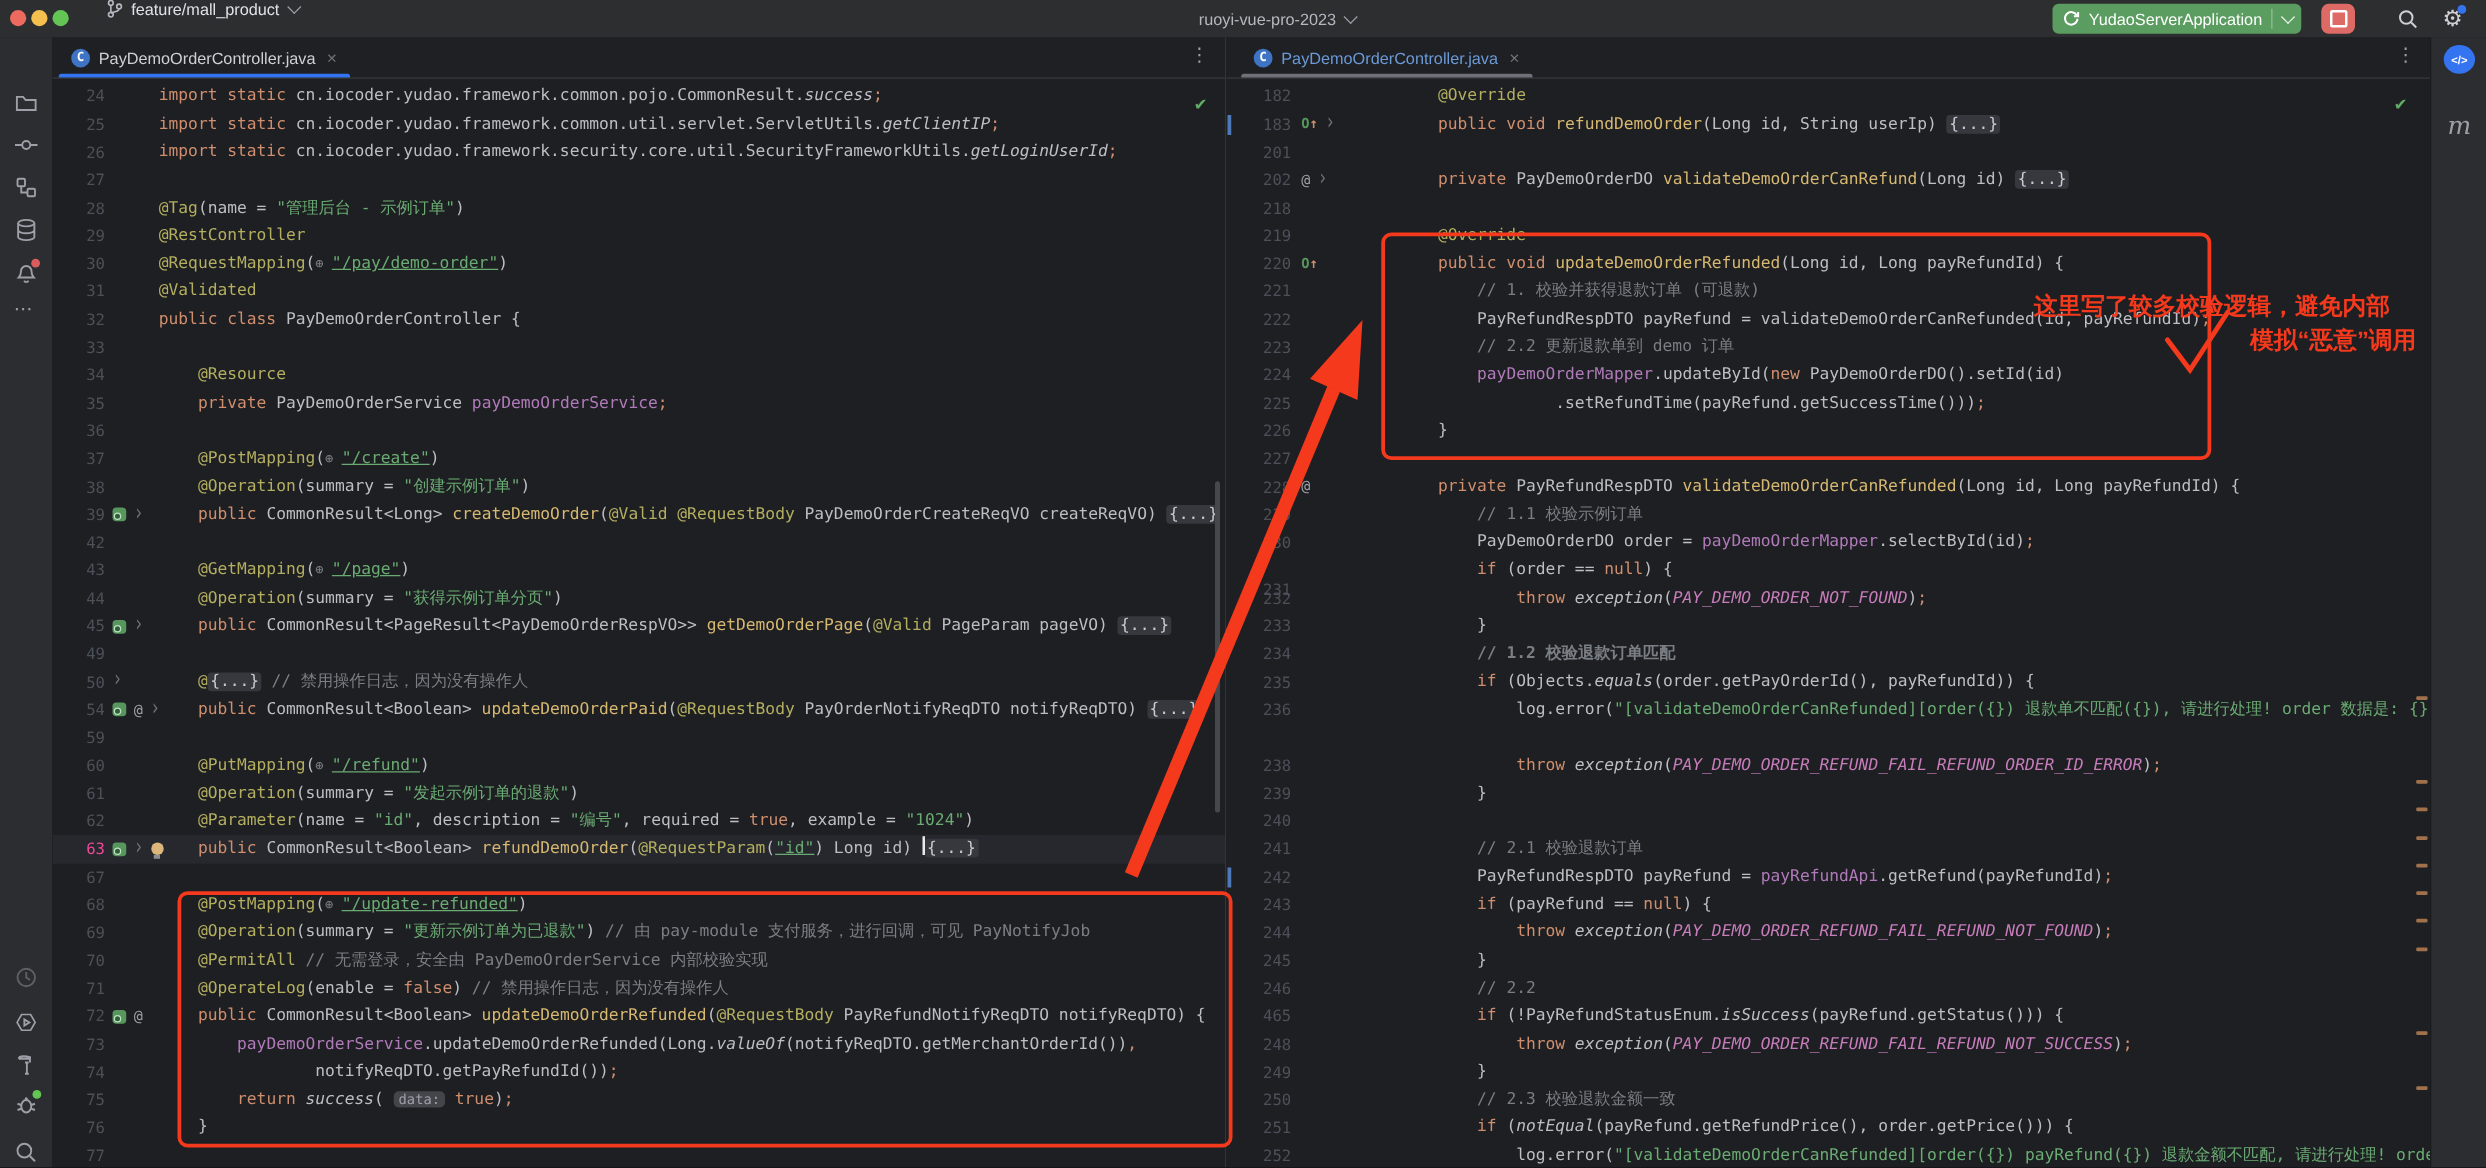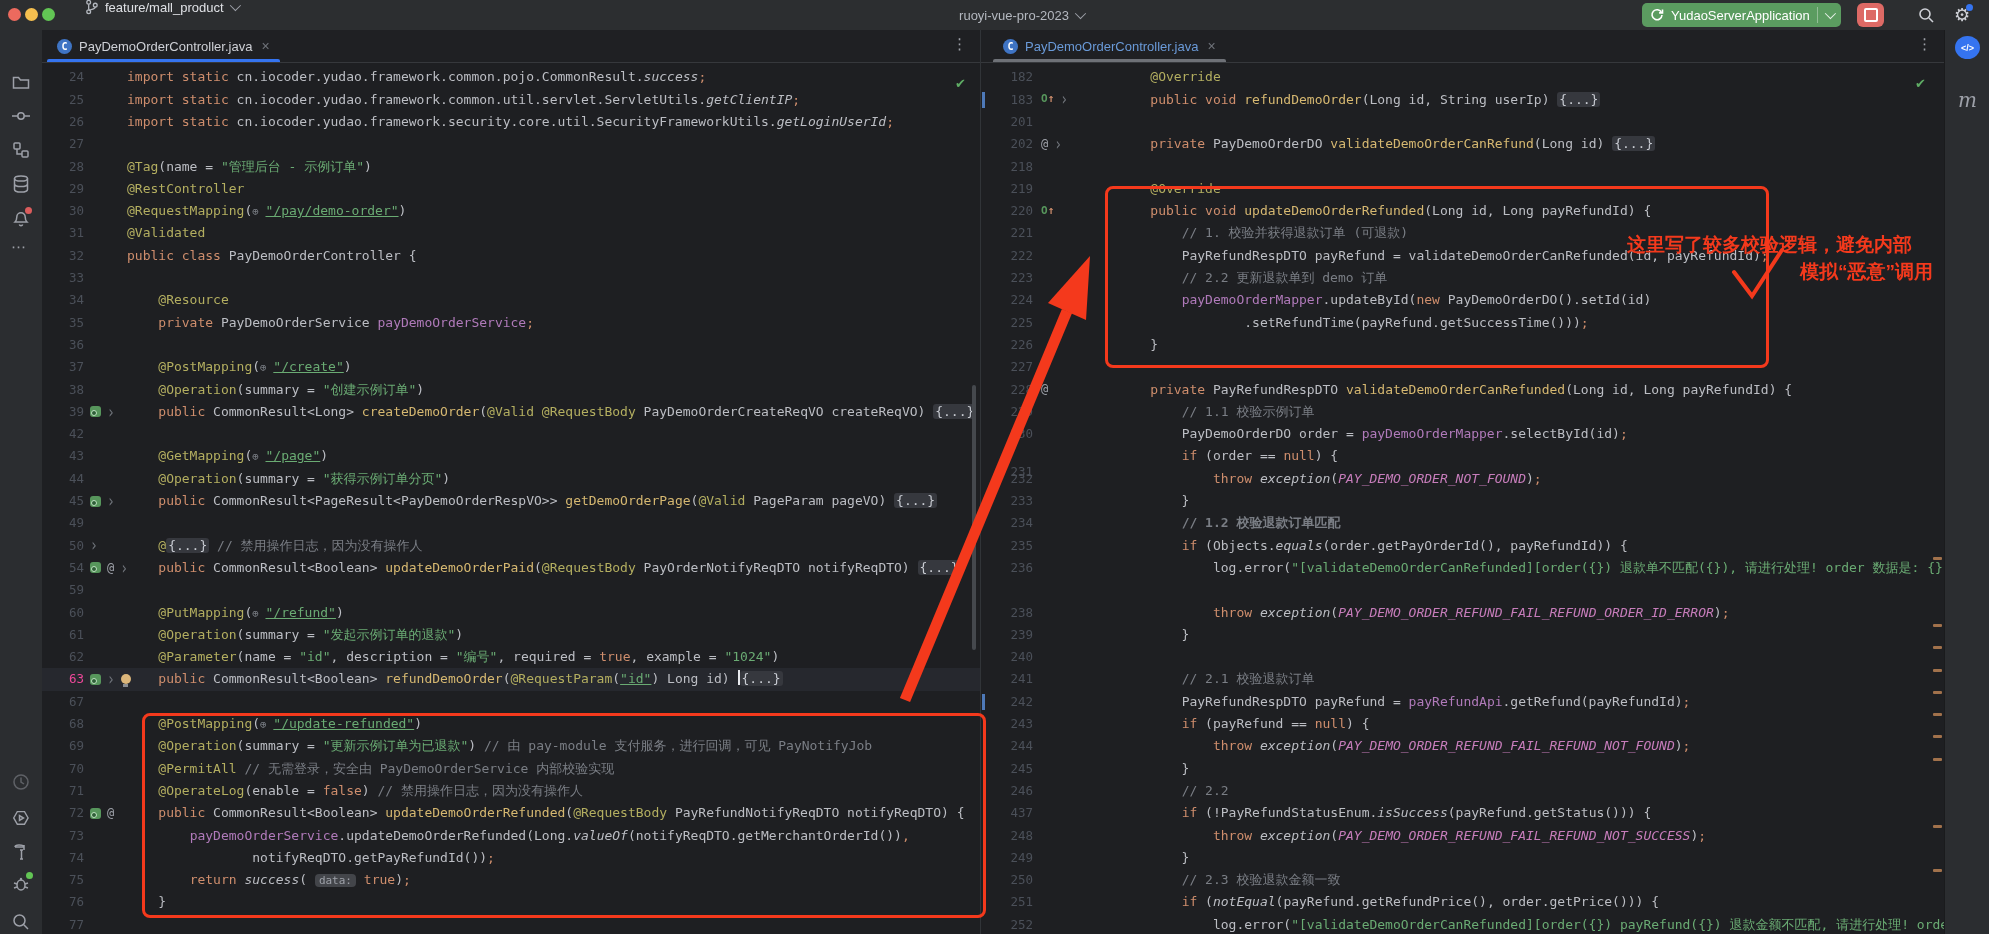--- a/index.html
+++ b/index.html
@@ -303,21 +303,21 @@
         <div class="row" style="top: 494.9px;"><span class="ln" style="left: 8px; width: 44px;">236</span><span class="cd" style="left: 138px;"><span class="tk-d">            </span><span class="tk-d">log.error(</span><span class="tk-s">"[validateDemoOrderCanRefunded][order({}) 退款单不匹配({}), 请进行处理! order 数据是: {}]"</span></span></div>
         <div class="row" style="top: 539.5px;"><span class="ln" style="left: 8px; width: 44px;">238</span><span class="cd" style="left: 138px;"><span class="tk-d">            </span><span class="tk-k">throw </span><span class="tk-i">exception</span><span class="tk-d">(</span><span class="tk-C">PAY_DEMO_ORDER_REFUND_FAIL_REFUND_ORDER_ID_ERROR</span><span class="tk-d">)</span><span class="tk-p">;</span></span></div>
         <div class="row" style="top: 561.8px;"><span class="ln" style="left: 8px; width: 44px;">239</span><span class="cd" style="left: 138px;"><span class="tk-d">        }</span></span></div>
         <div class="row" style="top: 584.1px;"><span class="ln" style="left: 8px; width: 44px;">240</span><span class="cd" style="left: 138px;"></span></div>
         <div class="row" style="top: 606.4px;"><span class="ln" style="left: 8px; width: 44px;">241</span><span class="cd" style="left: 138px;"><span class="tk-d">        </span><span class="tk-c">// 2.1 校验退款订单</span></span></div>
         <div class="row mark" style="top: 628.7px;"><span class="ln" style="left: 8px; width: 44px;">242</span><span class="cd" style="left: 138px;"><span class="tk-d">        </span><span class="tk-d">PayRefundRespDTO payRefund = </span><span class="tk-f">payRefundApi</span><span class="tk-d">.getRefund(payRefundId)</span><span class="tk-p">;</span></span></div>
         <div class="row" style="top: 651px;"><span class="ln" style="left: 8px; width: 44px;">243</span><span class="cd" style="left: 138px;"><span class="tk-d">        </span><span class="tk-k">if</span><span class="tk-d"> (payRefund == </span><span class="tk-k">null</span><span class="tk-d">) {</span></span></div>
         <div class="row" style="top: 673.3px;"><span class="ln" style="left: 8px; width: 44px;">244</span><span class="cd" style="left: 138px;"><span class="tk-d">            </span><span class="tk-k">throw </span><span class="tk-i">exception</span><span class="tk-d">(</span><span class="tk-C">PAY_DEMO_ORDER_REFUND_FAIL_REFUND_NOT_FOUND</span><span class="tk-d">)</span><span class="tk-p">;</span></span></div>
         <div class="row" style="top: 695.6px;"><span class="ln" style="left: 8px; width: 44px;">245</span><span class="cd" style="left: 138px;"><span class="tk-d">        }</span></span></div>
         <div class="row" style="top: 717.9px;"><span class="ln" style="left: 8px; width: 44px;">246</span><span class="cd" style="left: 138px;"><span class="tk-d">        </span><span class="tk-c">// 2.2</span></span></div>
-        <div class="row" style="top: 740.2px;"><span class="ln" style="left: 8px; width: 44px;">437</span><span class="cd" style="left: 138px;"><span class="tk-d">        </span><span class="tk-k">if</span><span class="tk-d"> (!PayRefundStatusEnum.</span><span class="tk-i">isSuccess</span><span class="tk-d">(payRefund.getStatus())) {</span></span></div>
+        <div class="row" style="top: 740.2px;"><span class="ln" style="left: 8px; width: 44px;">465</span><span class="cd" style="left: 138px;"><span class="tk-d">        </span><span class="tk-k">if</span><span class="tk-d"> (!PayRefundStatusEnum.</span><span class="tk-i">isSuccess</span><span class="tk-d">(payRefund.getStatus())) {</span></span></div>
         <div class="row" style="top: 762.5px;"><span class="ln" style="left: 8px; width: 44px;">248</span><span class="cd" style="left: 138px;"><span class="tk-d">            </span><span class="tk-k">throw </span><span class="tk-i">exception</span><span class="tk-d">(</span><span class="tk-C">PAY_DEMO_ORDER_REFUND_FAIL_REFUND_NOT_SUCCESS</span><span class="tk-d">)</span><span class="tk-p">;</span></span></div>
         <div class="row" style="top: 784.8px;"><span class="ln" style="left: 8px; width: 44px;">249</span><span class="cd" style="left: 138px;"><span class="tk-d">        }</span></span></div>
         <div class="row" style="top: 807.1px;"><span class="ln" style="left: 8px; width: 44px;">250</span><span class="cd" style="left: 138px;"><span class="tk-d">        </span><span class="tk-c">// 2.3 校验退款金额一致</span></span></div>
         <div class="row" style="top: 829.4px;"><span class="ln" style="left: 8px; width: 44px;">251</span><span class="cd" style="left: 138px;"><span class="tk-d">        </span><span class="tk-k">if</span><span class="tk-d"> (</span><span class="tk-i">notEqual</span><span class="tk-d">(payRefund.getRefundPrice(), order.getPrice())) {</span></span></div>
         <div class="row" style="top: 851.7px;"><span class="ln" style="left: 8px; width: 44px;">252</span><span class="cd" style="left: 138px;"><span class="tk-d">            </span><span class="tk-d">log.error(</span><span class="tk-s">"[validateDemoOrderCanRefunded][order({}) payRefund({}) 退款金额不匹配, 请进行处理! order</span></span></div>
       </div>
     <span class="okcheck" style="right:18px;top:46px">✔</span>
   </div>
 
   <div id="estripe">

